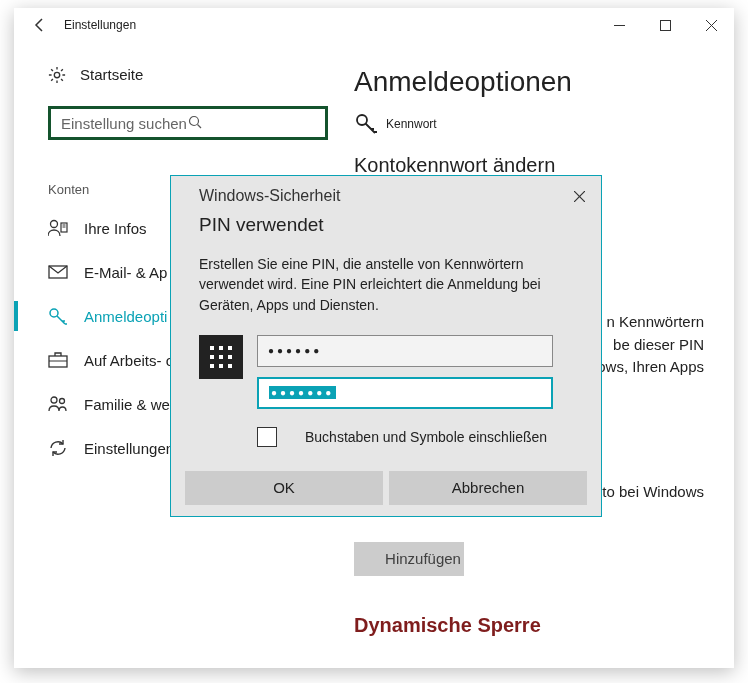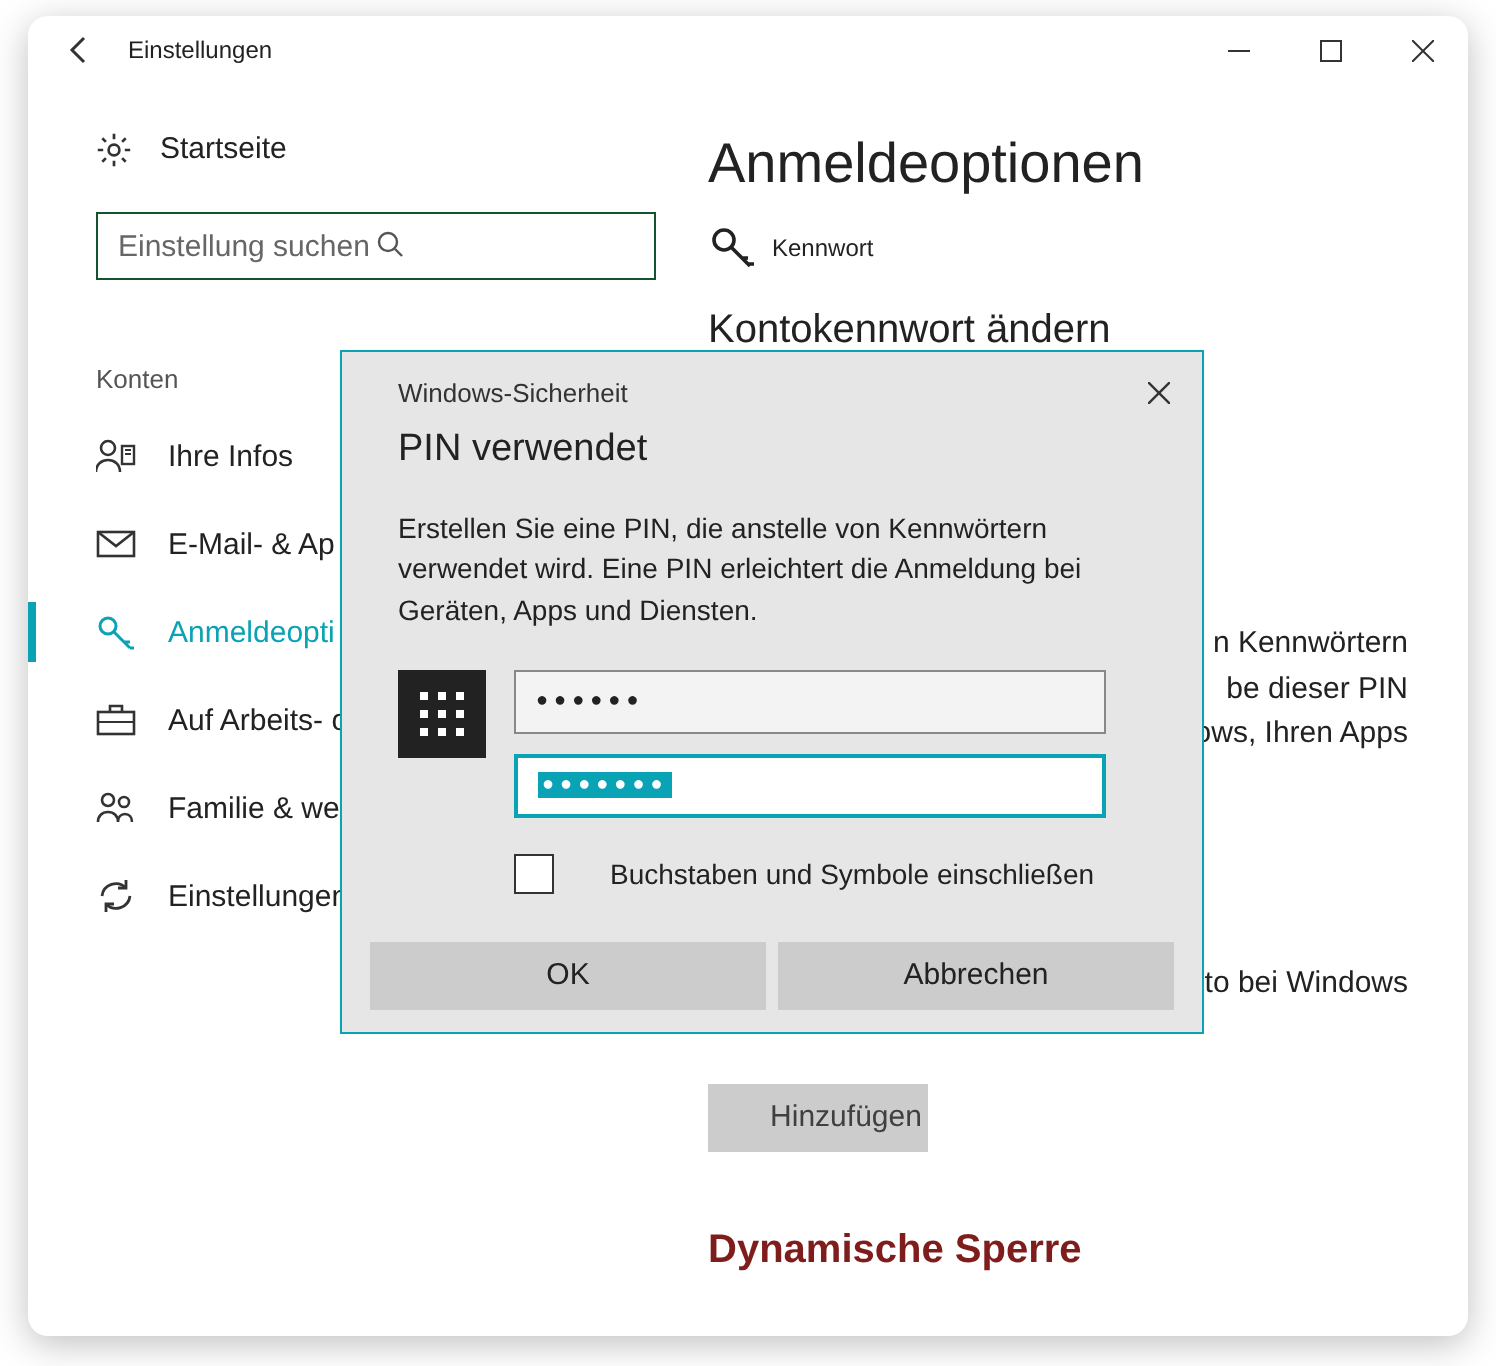--- a/index.html
+++ b/index.html
@@ -12,21 +12,20 @@
   overflow: hidden;
 }
 .window {
   position: absolute;
   left: 14px;
   top: 8px;
   width: 720px;
   height: 660px;
   background: #fff;
   box-shadow: 0 4px 18px rgba(0,0,0,0.25);
-  border-radius: 10px;
 }
 .titlebar {
   height: 34px;
   display: flex;
   align-items: center;
   padding-left: 12px;
 }
 .back-arrow {
   width: 28px; height: 28px;
   display: flex; align-items: center; justify-content: center;
@@ -51,21 +50,21 @@
   width: 330px;
   padding-left: 34px;
 }
 .home-row {
   display: flex; align-items: flex-start; gap: 14px;
   font-size: 15px; color: #222; margin-bottom: 22px;
 }
 .gear { width: 18px; height: 18px; }
 .search-box {
   width: 280px; height: 34px;
-  border: 1px solid #14532d;
+  border: 3px solid #14532d;
   display: flex; align-items: center;
   padding: 0 10px;
   color: #666;
   font-size: 15px;
 }
 .search-box span { flex: 1; }
 .search-glyph { font-size: 14px; color: #555; }
 .section-label {
   margin-top: 42px;
   font-size: 13px; color: #555;
@@ -112,21 +111,21 @@
 .dialog {
   position: absolute;
   left: 156px; top: 167px;
   width: 432px; height: 342px;
   background: #e6e6e6;
   border: 1px solid #0aa2b5;
 }
 .dlg-header {
   display: flex; align-items: center;
   padding: 8px 10px 0 28px;
-  font-size: 13px; color: #333;
+  font-size: 16px; color: #333;
 }
 .dlg-close { margin-left: auto; width: 24px; height: 24px; display: flex; align-items: center; justify-content: center; }
 .dlg-title { font-size: 19px; color: #222; padding: 6px 28px 0 28px; }
 .dlg-desc { font-size: 14px; color: #222; padding: 18px 28px 0 28px; line-height: 1.45; }
 .pin-area { display: flex; gap: 14px; padding: 20px 28px 0 28px; align-items: flex-start; }
 .keypad-icon {
   width: 44px; height: 44px; background: #222;
   display: grid; grid-template-columns: repeat(3, 4px); grid-template-rows: repeat(3, 4px);
   gap: 5px; padding: 10px;
   place-content: center;

